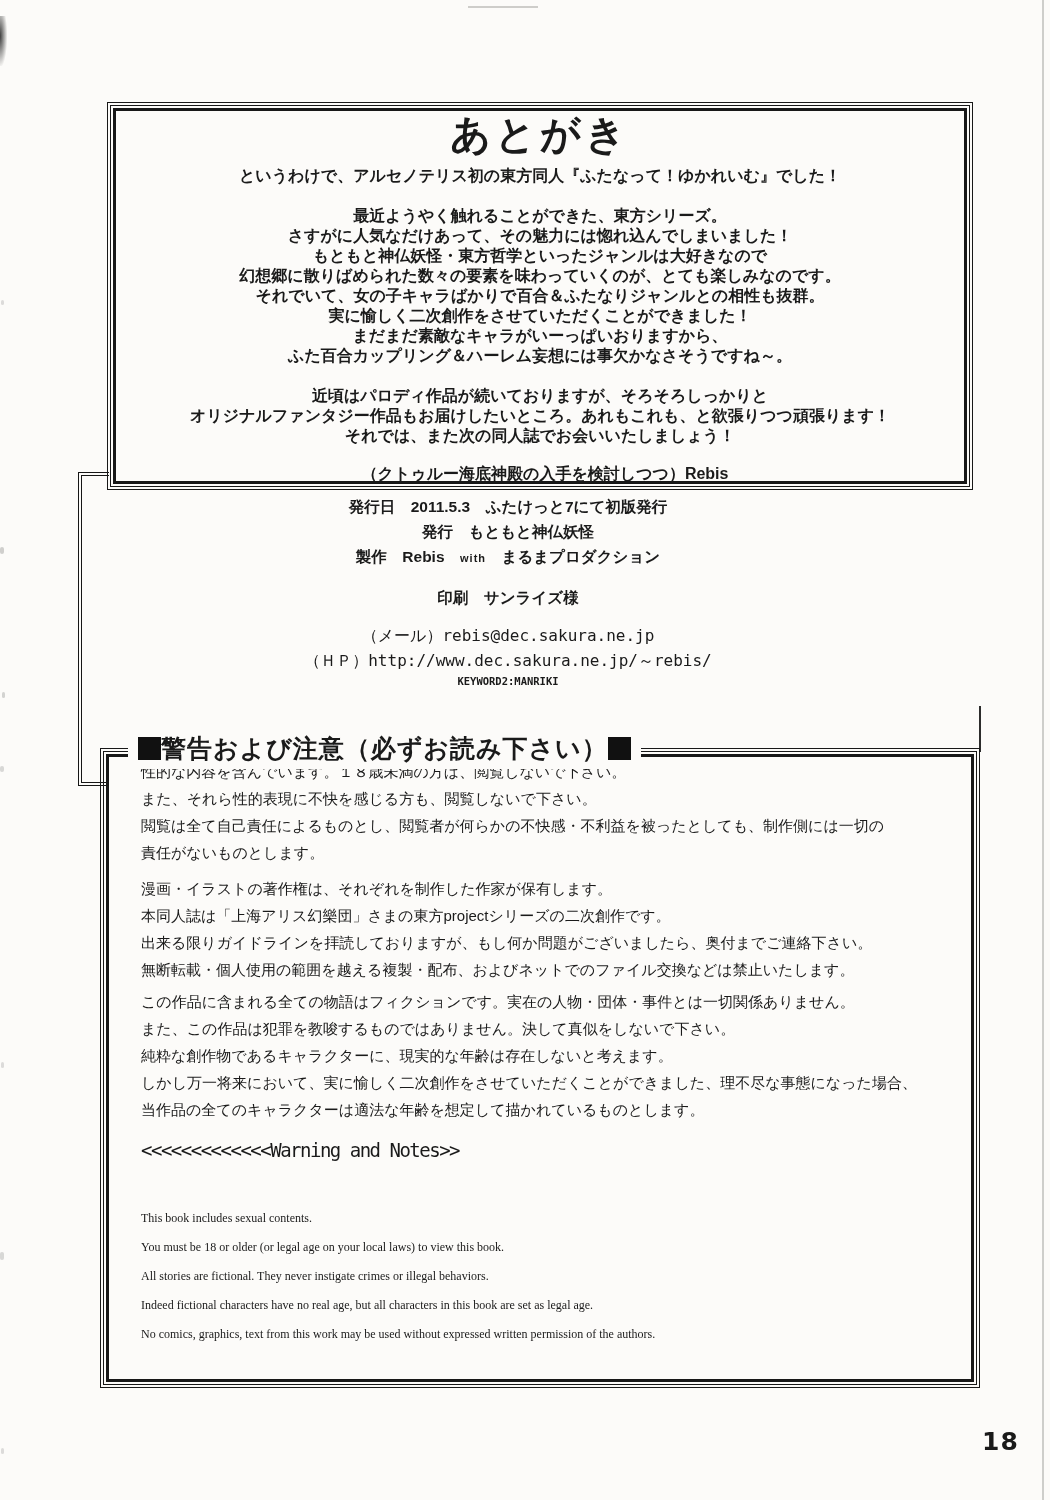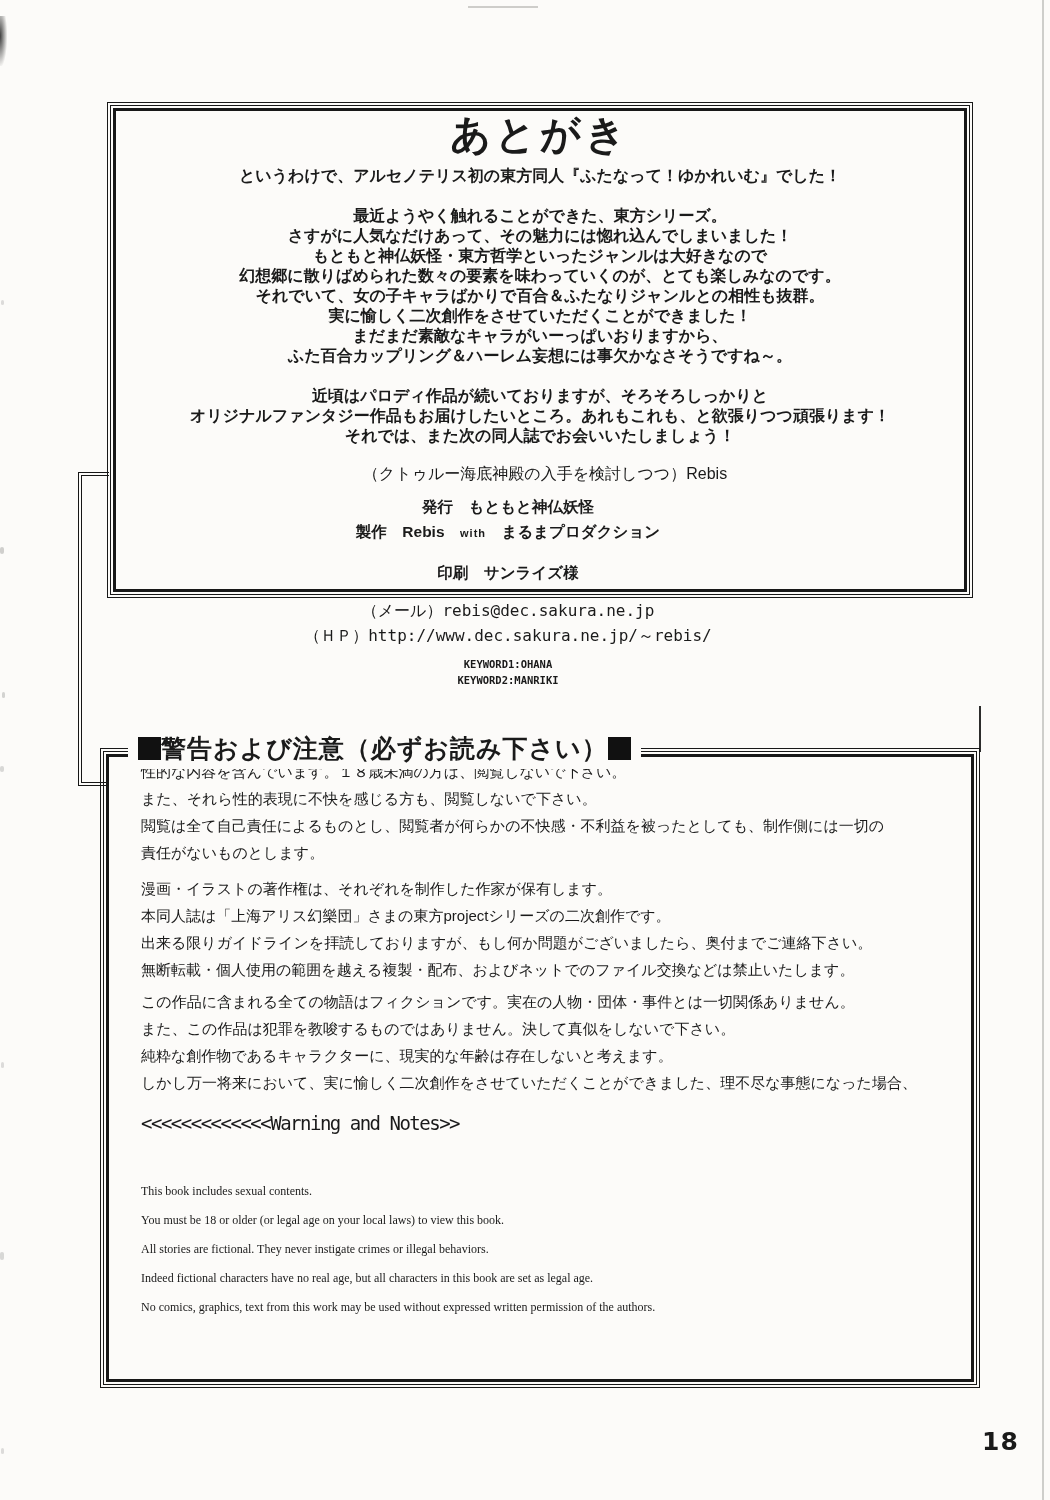--- a/index.html
+++ b/index.html
@@ -15,27 +15,27 @@
   }
   
   .frame { position:absolute; }
   .frame .f1,.frame .f2,.frame .f3 { position:absolute; border-style:solid; border-color:#181818; }
   .frame .f1 { inset:0; border-width:1px; }
   .frame .f2 { inset:3px; border-width:1px; }
   .frame .f3 { inset:6px; border-width:3px; }
   .frame .content { position:absolute; inset:10px; }
 
   
-  #afterword-box { left:107px; top:102px; width:866px; height:496px; }
+  #afterword-box { left:107px; top:102px; width:866px; height:388px; }
   #afterword-box .content { text-align:center; font-size:16px; line-height:20px; }
   .aw-title { font-size:40px; line-height:44px; font-weight:bold; letter-spacing:4px; margin-top:0; }
   .aw-intro { margin-top:10px; font-weight:bold; }
   .aw-p1 { margin-top:20px; font-weight:bold; }
   .aw-p2 { margin-top:20px; font-weight:bold; }
-  .aw-sign { margin-top:18px; font-weight:normal;padding-left:10px; }
+  .aw-sign { margin-top:18px; font-weight:bold;padding-left:10px; }
 
   
   #colophon { position:absolute; left:0; top:494px; width:1016px; text-align:center; font-size:15.5px; line-height:25px; }
   .colo-b { font-weight:bold; }
   .colo-with { font-size:11px; letter-spacing:1px; }
   .mt14 { margin-top:14px; }
   .mt13 { margin-top:13px; }
   .mono { font-family:"DejaVu Sans Mono","Liberation Mono",monospace; }
   .colo-mail, .colo-hp { font-size:16px;text-align:center; }
   .kw { font-size:10.5px; line-height:16px; font-weight:bold; }
@@ -120,28 +120,28 @@
       <div class="aw-p2">
         <div>近頃はパロディ作品が続いておりますが、そろそろしっかりと</div>
         <div>オリジナルファンタジー作品もお届けしたいところ。あれもこれも、と欲張りつつ頑張ります！</div>
         <div>それでは、また次の同人誌でお会いいたしましょう！</div>
       </div>
       <div class="aw-sign">（クトゥルー海底神殿の入手を検討しつつ）Rebis</div>
     </div>
   </div>
 
   <div id="colophon">
+    <div class="colo-b">発行日　2011.5.3　ふたけっと7にて初版発行</div>
     <div class="colo-b">発行　もともと神仏妖怪</div>
     <div class="colo-b">
       <span>製作</span>　<span>Rebis</span> <span class="colo-with">with</span> <span>まるまプロダクション</span>
     </div>
     <div class="colo-b mt14">印刷　サンライズ様</div>
     <div class="mono colo-mail mt13">（メール）rebis@dec.sakura.ne.jp</div>
     <div class="mono colo-hp">（ＨＰ）http://www.dec.sakura.ne.jp/～rebis/</div>
-    <div class="mono kw kw-first">KEYWORD1:OHANA</div>
     <div class="mono kw">KEYWORD2:MANRIKI</div>
   </div>
 
   <div class="frame" id="warning-box">
     <div class="f1"></div>
     <div class="f2"></div>
     <div class="f3"></div>
     <div class="content">
       <div class="warn-body">
         <div class="w-p1">
@@ -154,20 +154,21 @@
           <div>漫画・イラストの著作権は、それぞれを制作した作家が保有します。</div>
           <div>本同人誌は「上海アリス幻樂団」さまの東方projectシリーズの二次創作です。</div>
           <div>出来る限りガイドラインを拝読しておりますが、もし何か問題がございましたら、奥付までご連絡下さい。</div>
           <div>無断転載・個人使用の範囲を越える複製・配布、およびネットでのファイル交換などは禁止いたします。</div>
         </div>
         <div class="w-p3">
           <div>この作品に含まれる全ての物語はフィクションです。実在の人物・団体・事件とは一切関係ありません。</div>
           <div>また、この作品は犯罪を教唆するものではありません。決して真似をしないで下さい。</div>
           <div>純粋な創作物であるキャラクターに、現実的な年齢は存在しないと考えます。</div>
           <div>しかし万一将来において、実に愉しく二次創作をさせていただくことができました、理不尽な事態になった場合、</div>
+          <div>当作品の全てのキャラクターは適法な年齢を想定して描かれているものとします。</div>
         </div>
         <div class="w-en-head">&lt;&lt;&lt;&lt;&lt;&lt;&lt;&lt;&lt;&lt;&lt;&lt;&lt;Warning and Notes&gt;&gt;</div>
         <div class="w-en">
           <div>This book includes sexual contents.</div>
           <div>You must be 18 or older (or legal age on your local laws) to view this book.</div>
           <div>All stories are fictional. They never instigate crimes or illegal behaviors.</div>
           <div>Indeed fictional characters have no real age, but all characters in this book are set as legal age.</div>
           <div>No comics, graphics, text from this work may be used without expressed written permission of the authors.</div>
         </div>
       </div>

